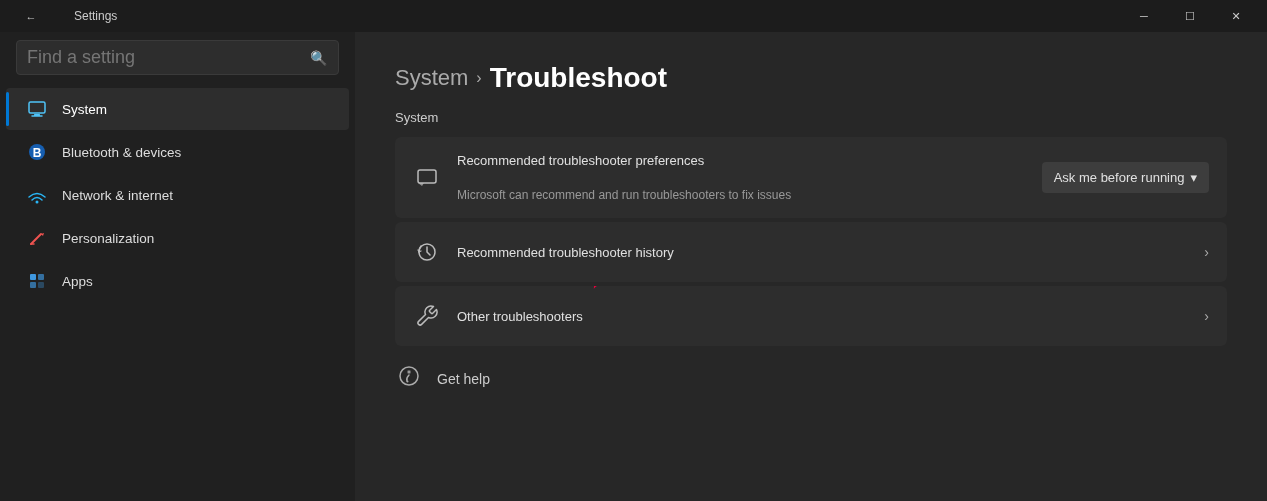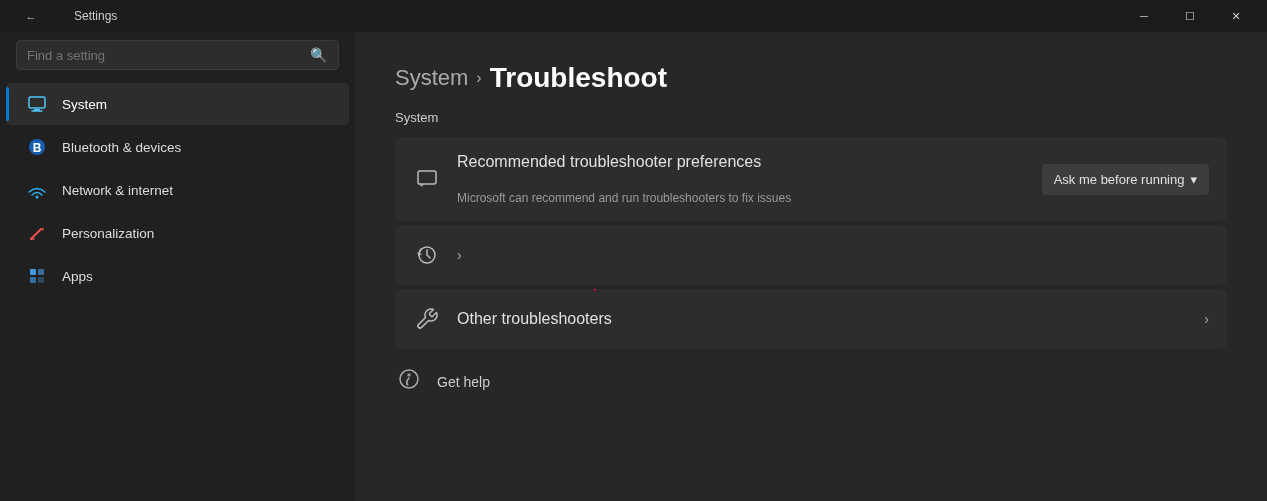--- a/index.html
+++ b/index.html
@@ -154,21 +154,21 @@
       border: 1px solid #3a3a3a;
       border-radius: 4px;
       padding: 6px 10px;
       gap: 8px;
     }
     .search-input {
       background: transparent;
       border: none;
       outline: none;
       color: #ccc;
-      font-size: 13px;
+      font-size: 18px;
       flex: 1;
     }
     .search-icon-unicode {
       color: #aaa;
       font-size: 14px;
     }
 
     
     .nav-items {
       flex: 1;
@@ -269,21 +269,21 @@
       align-items: center;
       justify-content: center;
       font-size: 20px;
       color: #bbb;
       flex-shrink: 0;
     }
     .card-content {
       flex: 1;
     }
     .card-title {
-      font-size: 16px;
+      font-size: 13px;
       color: #e0e0e0;
       font-weight: 400;
     }
     .card-subtitle {
       font-size: 12px;
       color: #999;
       margin-top: 20px;
     }
     .card-right {
       display: flex;
@@ -453,20 +453,23 @@
       <div class="card">
         <div class="card-row">
           <div class="card-icon">
             <svg width="24" height="24" viewBox="0 0 24 24" fill="none">
               <circle cx="12" cy="12" r="8" stroke="#bbb" stroke-width="1.5" fill="none"></circle>
               <path d="M12 7 L12 12 L15 15" stroke="#bbb" stroke-width="1.5" stroke-linecap="round" fill="none"></path>
               <path d="M6 6 Q4 8 4 12" stroke="#bbb" stroke-width="1.5" stroke-linecap="round" fill="none"></path>
               <path d="M4 12 L3 10 M4 12 L6 11" stroke="#bbb" stroke-width="1.2" stroke-linecap="round" fill="none"></path>
             </svg>
           </div>
+          <div class="card-content">
+            <div class="card-title">Recommended troubleshooter history</div>
+          </div>
           <div class="card-right">
             <span class="chevron-right">›</span>
           </div>
         </div>
       </div>
 
       <div class="card" style="position:relative;">
         <div class="card-row">
           <div class="card-icon">
             <svg width="24" height="24" viewBox="0 0 24 24" fill="none">

